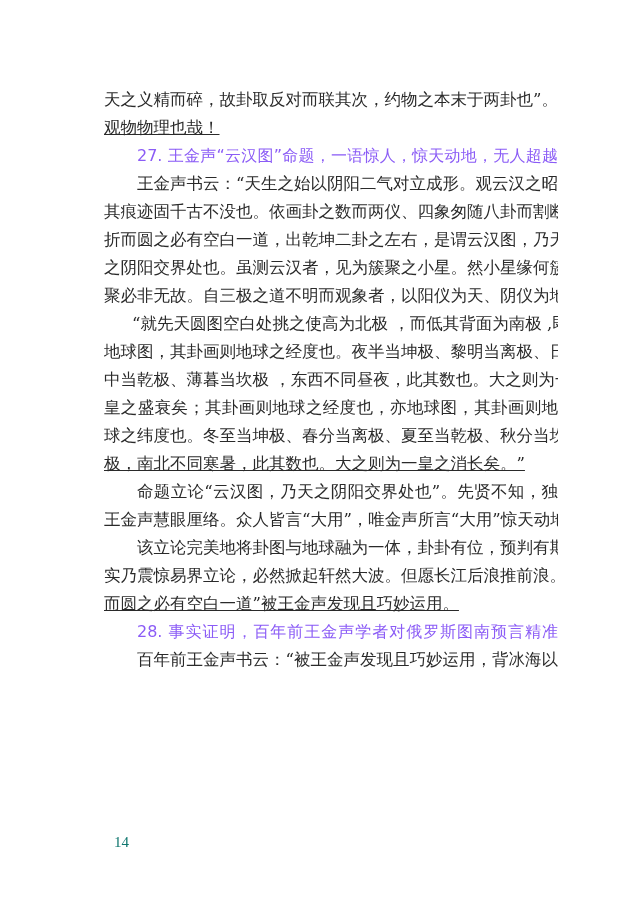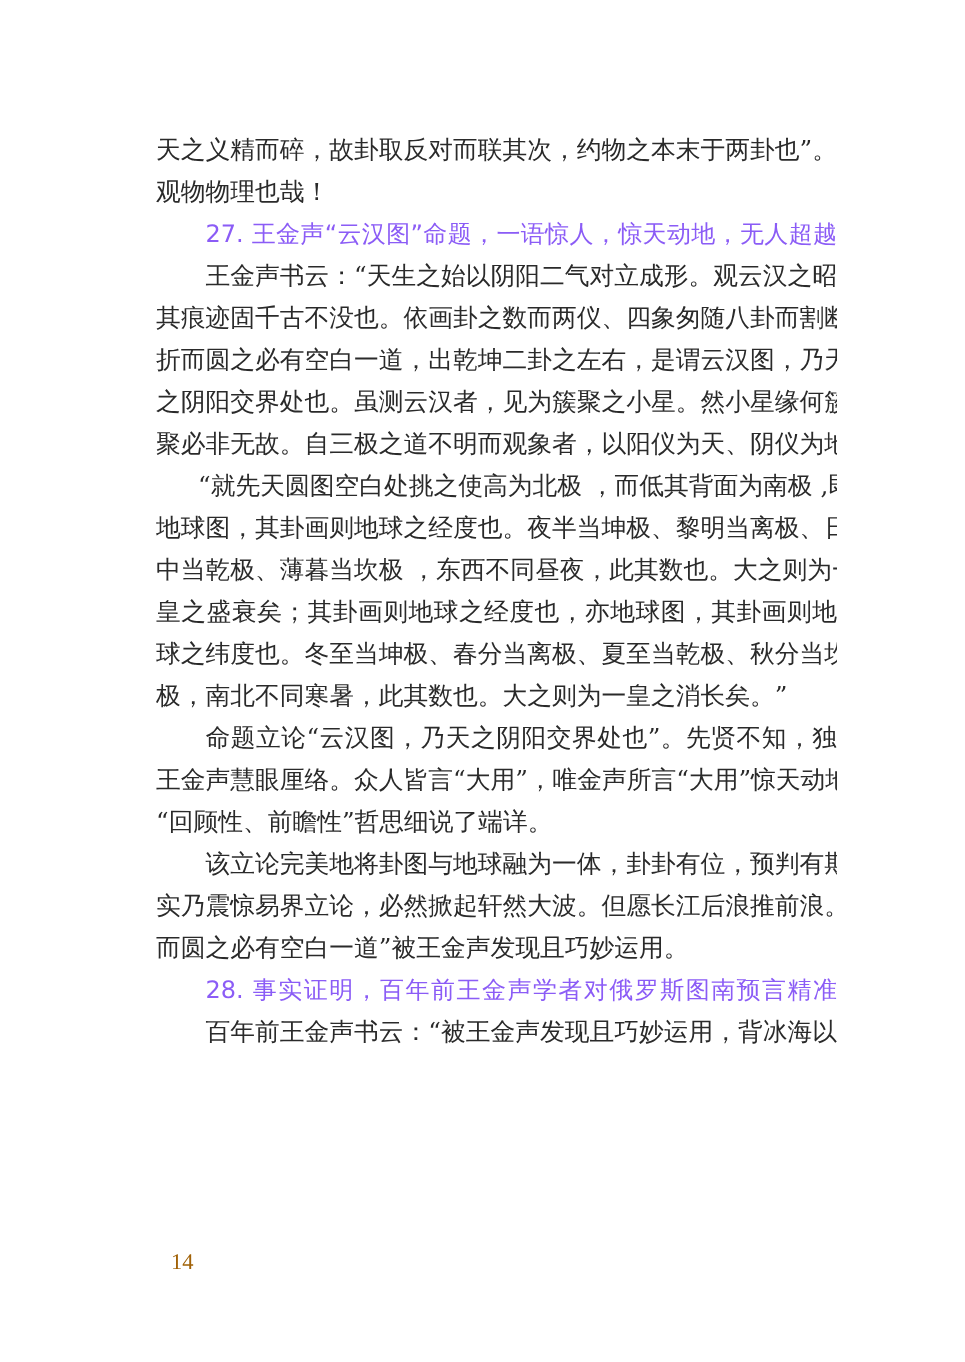--- a/index.html
+++ b/index.html
@@ -18,31 +18,31 @@
     font-size: 16.5px;
     line-height: 28px;
   }
   .line {
     height: 28px;
     white-space: nowrap;
     overflow: hidden;
     text-align: justify;
     text-align-last: justify;
   }
-  .line.last { text-align-last: left; }
+  .line.last { text-align-last: left; text-decoration: underline; }
   .line.indent { padding-left: 33px; }
   .line.indent-q { padding-left: 28px; }
   .line.heading { font-family: "DejaVu Sans", "Liberation Sans", sans-serif; font-size: 16px; color: #8b5cf6; }
   .page-number {
     position: absolute;
     left: 114px;
     top: 834px;
     font-family: "Liberation Serif", "DejaVu Serif", serif;
     font-size: 15px;
-    color: #a16207;
+    color: #0f766e;
   }
 </style>
 </head>
 <body>
 
 <div class="page">
   <div class="text-block">
     <div class="line">天之义精而碎，故卦取反对而联其次，约物之本末于两卦也”。</div>
     <div class="line last">观物物理也哉！</div>
     <div class="line indent heading">27. 王金声“云汉图”命题，一语惊人，惊天动地，无人超越</div>
@@ -52,21 +52,20 @@
     <div class="line">之阴阳交界处也。虽测云汉者，见为簇聚之小星。然小星缘何簇</div>
     <div class="line">聚必非无故。自三极之道不明而观象者，以阳仪为天、阴仪为地，</div>
     <div class="line indent-q">“就先天圆图空白处挑之使高为北极 ，而低其背面为南极 ,即</div>
     <div class="line">地球图，其卦画则地球之经度也。夜半当坤极、黎明当离极、日</div>
     <div class="line">中当乾极、薄暮当坎极 ，东西不同昼夜，此其数也。大之则为一</div>
     <div class="line">皇之盛衰矣；其卦画则地球之经度也，亦地球图，其卦画则地</div>
     <div class="line">球之纬度也。冬至当坤极、春分当离极、夏至当乾极、秋分当坎</div>
     <div class="line last">极，南北不同寒暑，此其数也。大之则为一皇之消长矣。”</div>
     <div class="line indent">命题立论“云汉图，乃天之阴阳交界处也”。先贤不知，独</div>
     <div class="line">王金声慧眼厘络。众人皆言“大用”，唯金声所言“大用”惊天动地。对</div>
-    <div class="line last">“回顾性、前瞻性”哲思细说了端详。</div>
     <div class="line indent">该立论完美地将卦图与地球融为一体，卦卦有位，预判有期。</div>
     <div class="line">实乃震惊易界立论，必然掀起轩然大波。但愿长江后浪推前浪。‘折</div>
     <div class="line last">而圆之必有空白一道”被王金声发现且巧妙运用。</div>
     <div class="line indent heading">28. 事实证明，百年前王金声学者对俄罗斯图南预言精准</div>
     <div class="line indent">百年前王金声书云：“被王金声发现且巧妙运用，背冰海以</div>
   </div>
   <div class="page-number">14</div>
 </div>
 
 </body></html>

